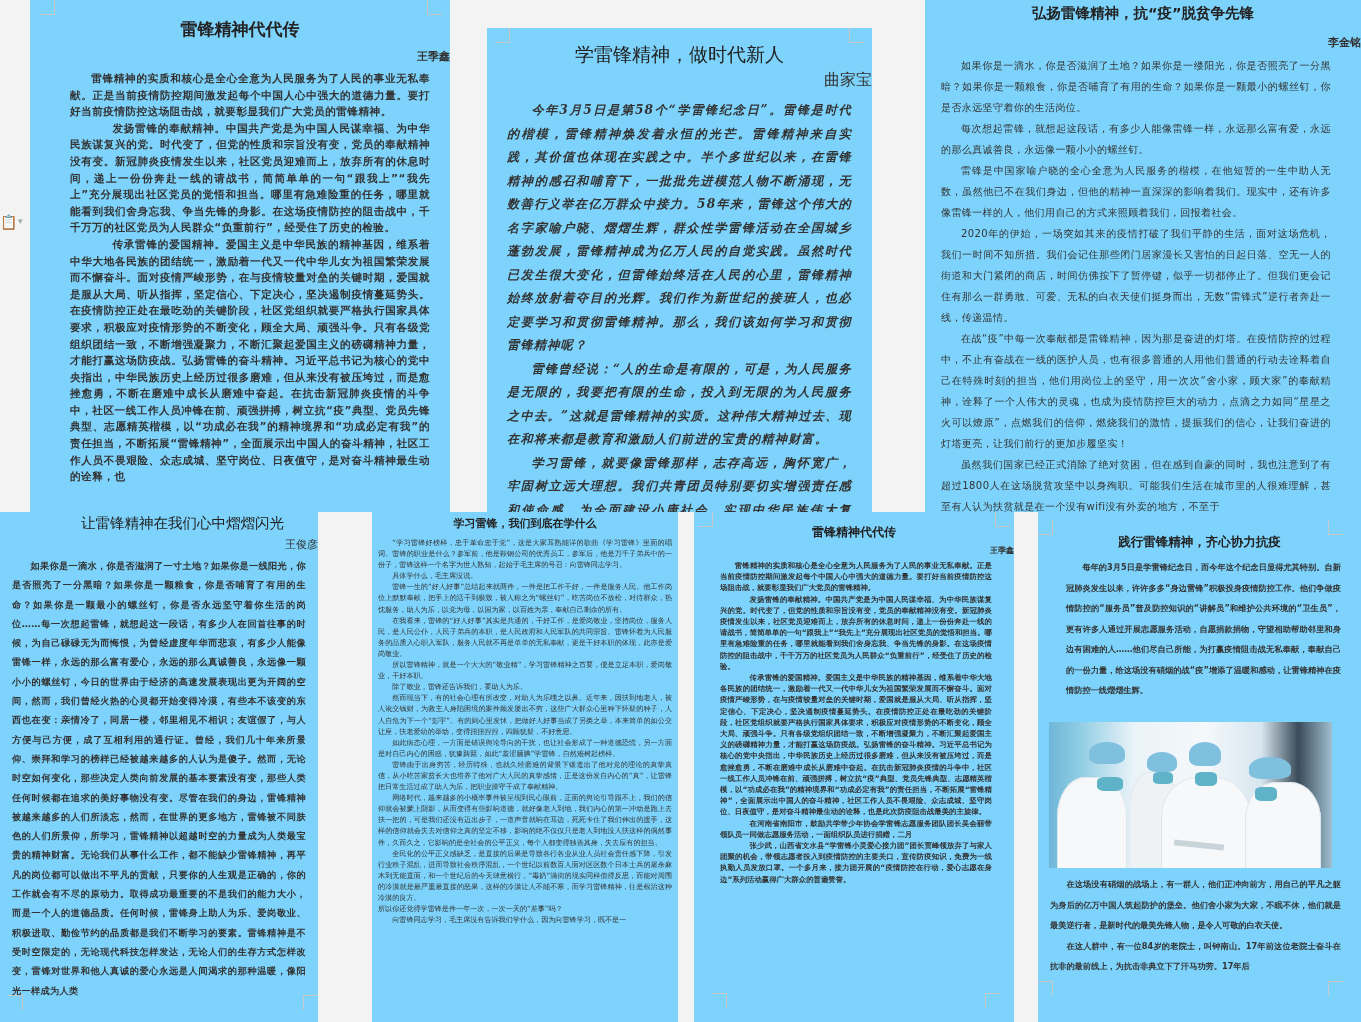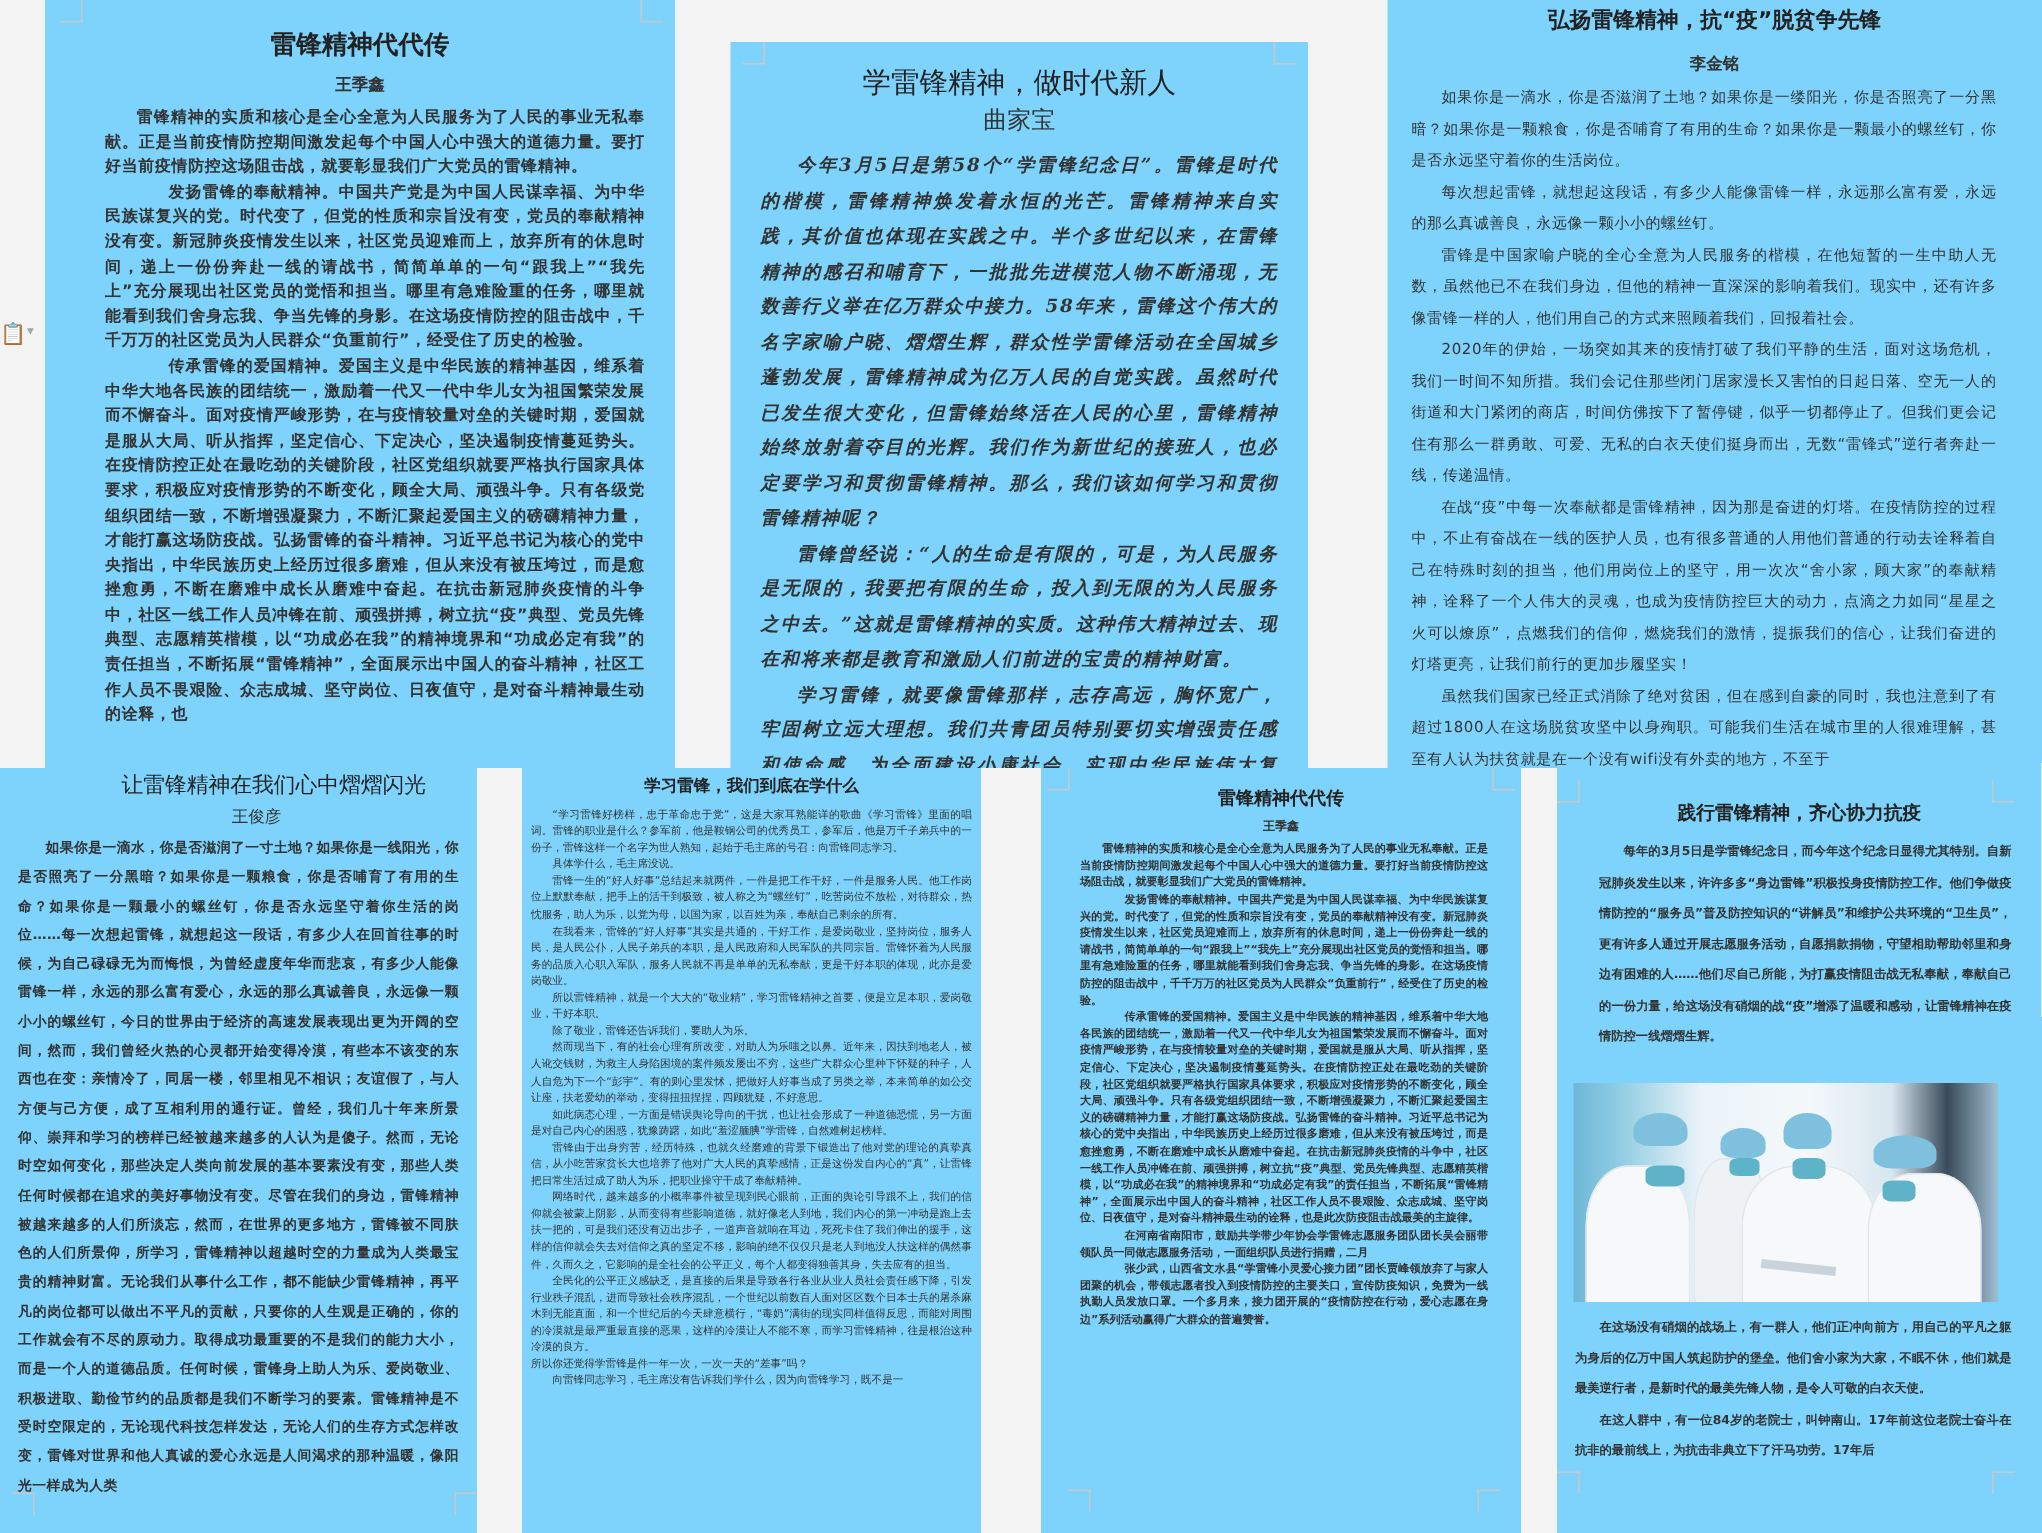--- a/index.html
+++ b/index.html
@@ -12,21 +12,21 @@
   .page {
     position:absolute; background:#7dd3fc; overflow:hidden;
     box-sizing:border-box;
   }
   .corner { position:absolute; width:14px; height:14px; border-color:#c8c8c8; border-style:solid; border-width:0; }
   .c-tl { border-right-width:1px; border-bottom-width:1px; }
   .c-tr { border-left-width:1px; border-bottom-width:1px; }
   .c-bl { border-right-width:1px; border-top-width:1px; }
   .c-br { border-left-width:1px; border-top-width:1px; }
   .title { text-align:center; font-weight:bold; color:#222; white-space:nowrap; }
-  .author { text-align:center; font-weight:bold; color:#333; }
+  .author { text-align:right; font-weight:bold; color:#333; }
   .body p { margin:0; text-indent:2em; text-align:justify; color:#333; }
   .serif { font-family:"DejaVu Serif", serif; }
   .photo {
     position:absolute; overflow:hidden;
     background:linear-gradient(90deg,#6fb7d8 0%,#8ccbe2 10%,#eaf3f8 30%,#f4f8fb 55%,#d7e6ef 75%,#3a4b5a 88%,#9fbfd0 100%);
   }
   .photo .fig { position:absolute; border-radius:40% 40% 10% 10%; background:#f6f8fa; box-shadow:0 0 0 1px #dfe7ee inset; }
   .photo .cap { position:absolute; border-radius:50% 50% 30% 30%; background:#7fc0de; }
   .photo .mask { position:absolute; border-radius:30%; background:#5fb3c8; }
   .side-icon { position:absolute; left:0; top:214px; width:14px; height:18px; color:#5b8fd0; font-size:14px; }
@@ -78,21 +78,21 @@
 <div class="page" style="left:0;top:512px;width:318px;height:510px;">
   <div class="title" style="margin-top:2px;font-size:14.5px;font-weight:normal;padding-left:47px;">让雷锋精神在我们心中熠熠闪光</div>
   <div class="author" style="margin-top:4px;font-size:11px;font-weight:normal;margin-left:24px;">王俊彦</div>
   <div class="body" style="margin:4px 12px 0 12px;font-size:9.2px;line-height:19.3px;font-weight:bold;color:#444;letter-spacing:0.3px;">
     <p>如果你是一滴水，你是否滋润了一寸土地？如果你是一线阳光，你是否照亮了一分黑暗？如果你是一颗粮食，你是否哺育了有用的生命？如果你是一颗最小的螺丝钉，你是否永远坚守着你生活的岗位……每一次想起雷锋，就想起这一段话，有多少人在回首往事的时候，为自己碌碌无为而悔恨，为曾经虚度年华而悲哀，有多少人能像雷锋一样，永远的那么富有爱心，永远的那么真诚善良，永远像一颗小小的螺丝钉，今日的世界由于经济的高速发展表现出更为开阔的空间，然而，我们曾经火热的心灵都开始变得冷漠，有些本不该变的东西也在变：亲情冷了，同居一楼，邻里相见不相识；友谊假了，与人方便与己方便，成了互相利用的通行证。曾经，我们几十年来所景仰、崇拜和学习的榜样已经被越来越多的人认为是傻子。然而，无论时空如何变化，那些决定人类向前发展的基本要素没有变，那些人类任何时候都在追求的美好事物没有变。尽管在我们的身边，雷锋精神被越来越多的人们所淡忘，然而，在世界的更多地方，雷锋被不同肤色的人们所景仰，所学习，雷锋精神以超越时空的力量成为人类最宝贵的精神财富。无论我们从事什么工作，都不能缺少雷锋精神，再平凡的岗位都可以做出不平凡的贡献，只要你的人生观是正确的，你的工作就会有不尽的原动力。取得成功最重要的不是我们的能力大小，而是一个人的道德品质。任何时候，雷锋身上助人为乐、爱岗敬业、积极进取、勤俭节约的品质都是我们不断学习的要素。雷锋精神是不受时空限定的，无论现代科技怎样发达，无论人们的生存方式怎样改变，雷锋对世界和他人真诚的爱心永远是人间渴求的那种温暖，像阳光一样成为人类</p>
   </div>
   <span class="corner c-bl" style="left:8px;bottom:12px;"></span>
   <span class="corner c-br" style="right:0;bottom:12px;"></span>
 </div>
 
-<div class="page" style="left:348px;top:512px;width:306px;height:510px;">
+<div class="page" style="left:372px;top:512px;width:306px;height:510px;">
   <div class="title serif" style="margin-top:4px;font-size:11px;">学习雷锋，我们到底在学什么</div>
   <div class="body" style="margin:6px 6px 0 6px;font-size:7.1px;line-height:11.1px;color:#444;">
     <p>“学习雷锋好榜样，忠于革命忠于党”，这是大家耳熟能详的歌曲《学习雷锋》里面的唱词。雷锋的职业是什么？参军前，他是鞍钢公司的优秀员工，参军后，他是万千子弟兵中的一份子，雷锋这样一个名字为世人熟知，起始于毛主席的号召：向雷锋同志学习。</p>
     <p>具体学什么，毛主席没说。</p>
     <p>雷锋一生的“好人好事”总结起来就两件，一件是把工作干好，一件是服务人民。他工作岗位上默默奉献，把手上的活干到极致，被人称之为“螺丝钉”，吃苦岗位不放松，对待群众，热忱服务，助人为乐，以党为母，以国为家，以百姓为亲，奉献自己剩余的所有。</p>
     <p>在我看来，雷锋的“好人好事”其实是共通的，干好工作，是爱岗敬业，坚持岗位，服务人民，是人民公仆，人民子弟兵的本职，是人民政府和人民军队的共同宗旨。雷锋怀着为人民服务的品质入心职入军队，服务人民就不再是单单的无私奉献，更是干好本职的体现，此亦是爱岗敬业。</p>
     <p>所以雷锋精神，就是一个大大的“敬业精”，学习雷锋精神之首要，便是立足本职，爱岗敬业，干好本职。</p>
     <p>除了敬业，雷锋还告诉我们，要助人为乐。</p>
     <p>然而现当下，有的社会心理有所改变，对助人为乐嗤之以鼻。近年来，因扶到地老人，被人讹交钱财，为救主人身陷困境的案件频发屡出不穷，这些广大群众心里种下怀疑的种子，人人自危为下一个“彭宇”。有的则心里发怵，把做好人好事当成了另类之举，本来简单的如公交让座，扶老爱幼的举动，变得扭扭捏捏，四顾犹疑，不好意思。</p>
     <p>如此病态心理，一方面是错误舆论导向的干扰，也让社会形成了一种道德恐慌，另一方面是对自己内心的困惑，犹豫踌躇，如此“羞涩腼腆”学雷锋，自然难树起榜样。</p>

